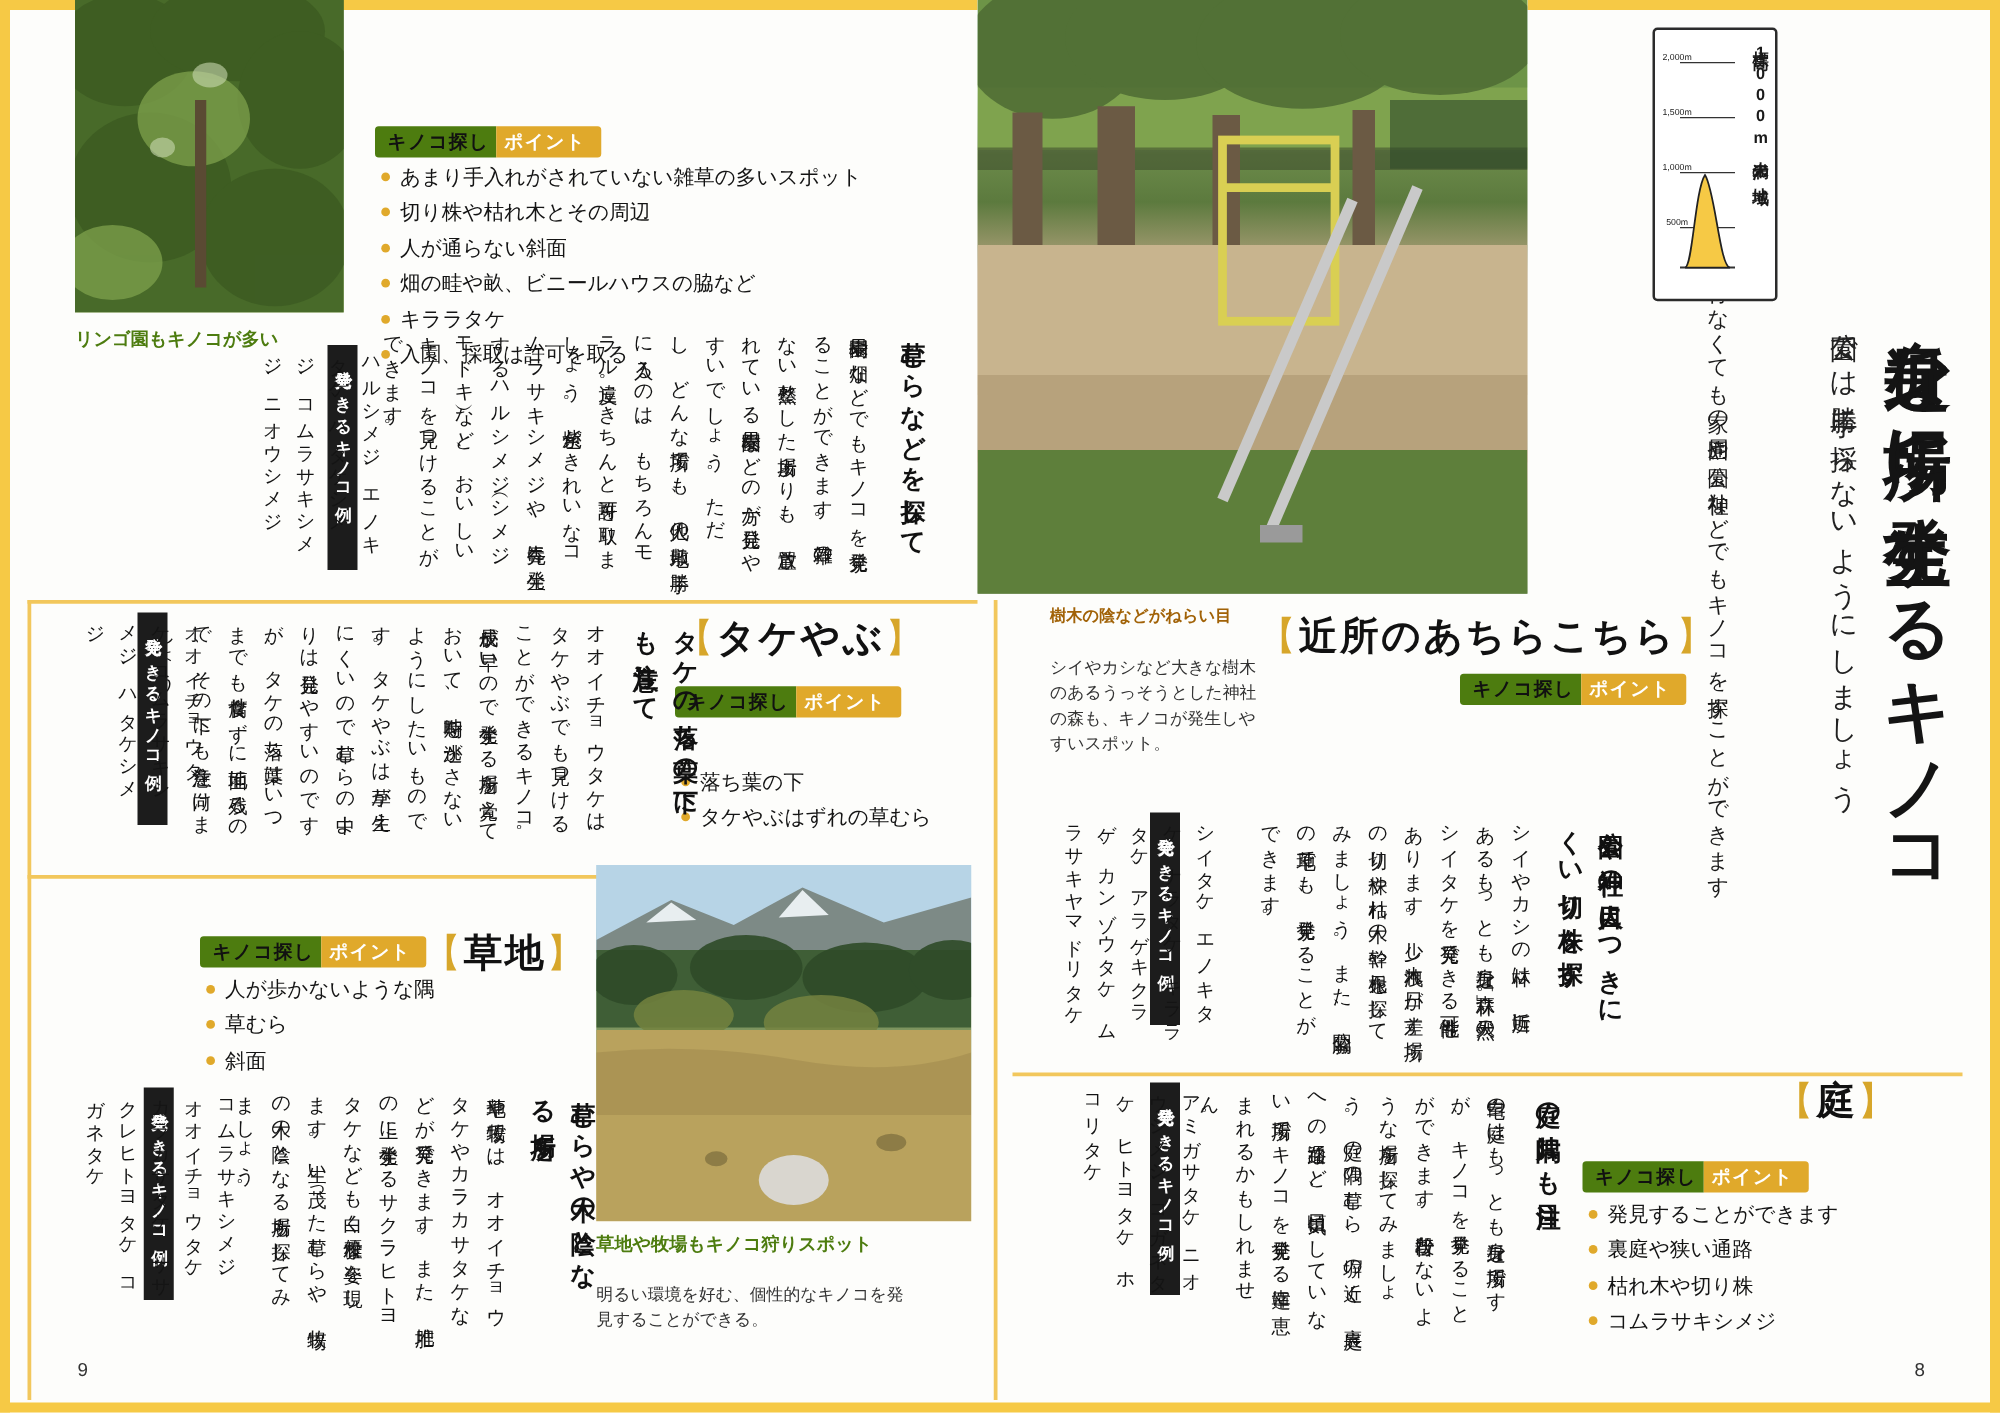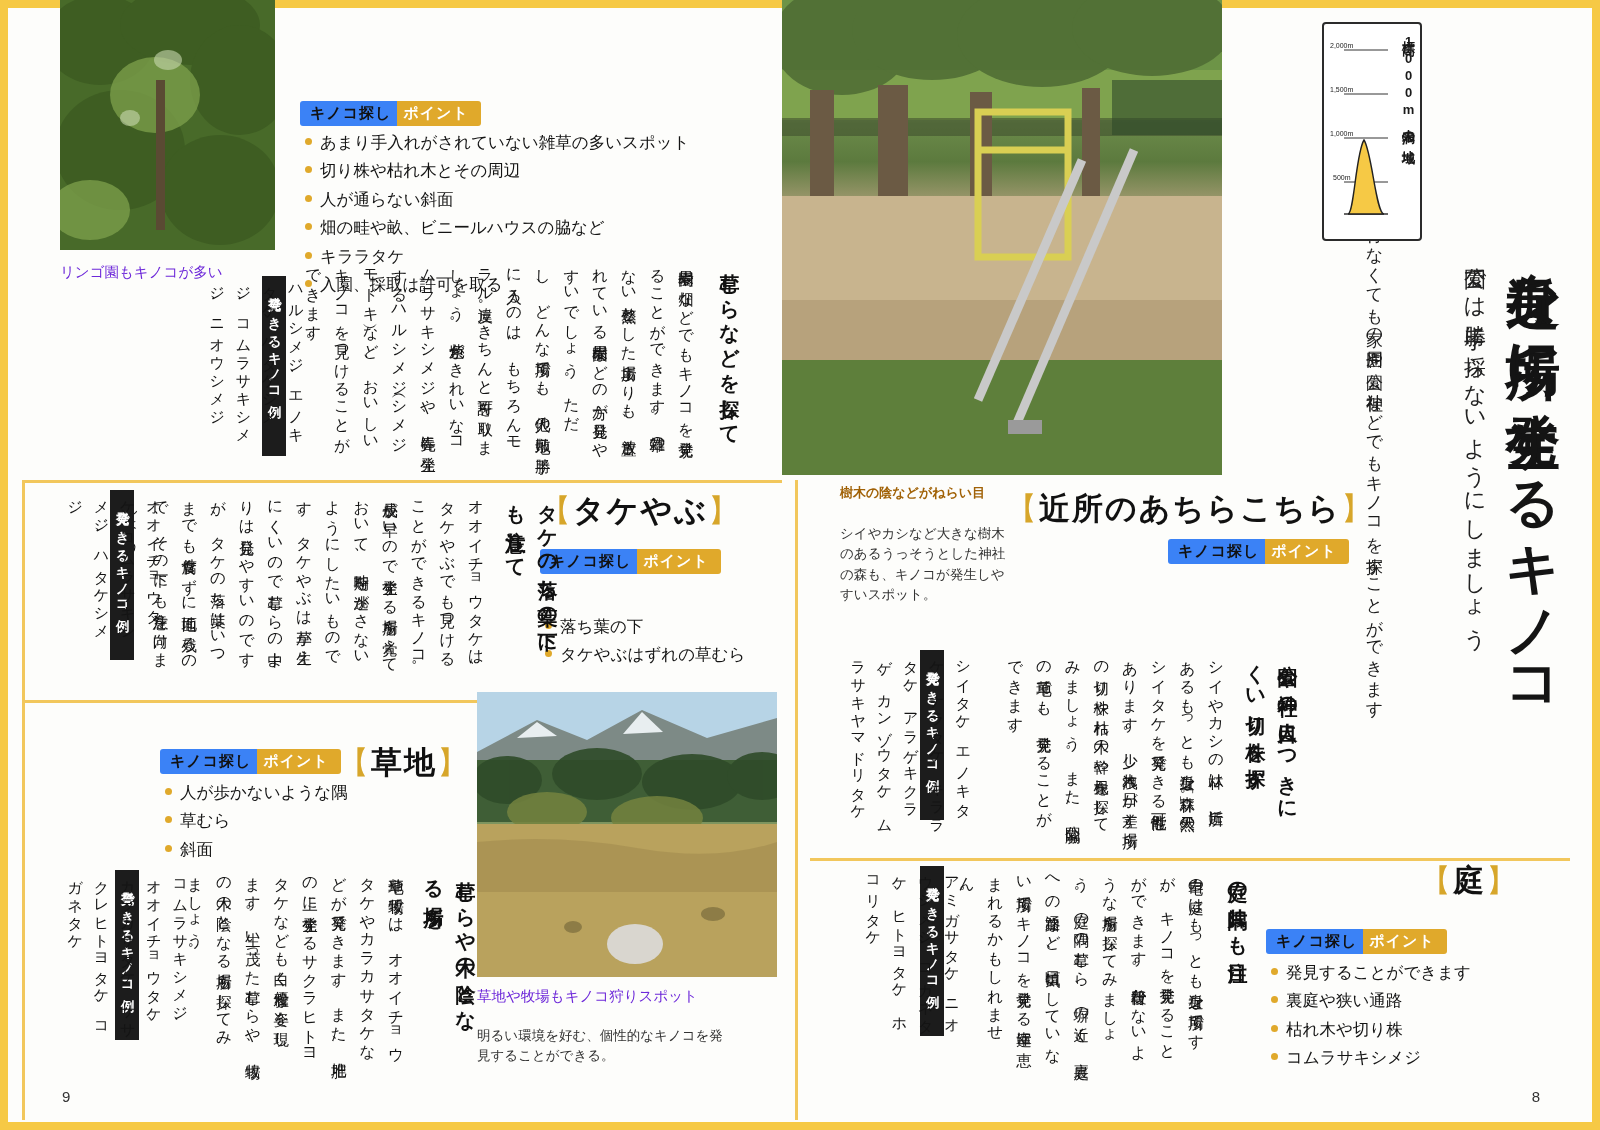--- a/index.html
+++ b/index.html
@@ -25,39 +25,39 @@
         border:2px solid #2b2b2b;border-radius:4px;background:#fff;}
   .elev .elabel{writing-mode:vertical-rl;text-orientation:upright;font-size:13px;
         letter-spacing:2px;position:absolute;right:4px;top:6px;line-height:1.3;font-weight:700;}
   .elev .chart{position:absolute;left:6px;top:8px;width:60px;height:198px;}
   .elev .chart svg{display:block;}
   
   .sec-head{position:absolute;font-size:31px;font-weight:700;letter-spacing:2px;color:#111;}
   .sec-head .br{color:#d7a62a;font-weight:400;}
   
   .pointbar{position:absolute;display:flex;align-items:center;height:26px;}
-  .pointbar .pb-a{background:#3b82f6;color:#111;font-size:15px;font-weight:700;
+  .pointbar .pb-a{background:#4d7c0f;color:#111;font-size:15px;font-weight:700;
         padding:3px 6px 3px 10px;border-radius:3px 0 0 3px;letter-spacing:1px;}
   .pointbar .pb-b{background:#e0a92b;color:#fff;font-size:15px;font-weight:700;
         padding:3px 12px 3px 6px;border-radius:0 3px 3px 0;letter-spacing:1px;}
   .bullets{position:absolute;font-size:16.5px;line-height:1.72;color:#141414;}
   .bullets div{position:relative;padding-left:17px;}
   .bullets div:before{content:"";position:absolute;left:2px;top:10px;width:7px;height:7px;
         border-radius:50%;background:#e0a92b;}
   
   .extab{position:absolute;background:#1c1c1c;color:#fff;writing-mode:vertical-rl;
         text-orientation:upright;font-size:13.5px;font-weight:700;letter-spacing:2px;
         padding:10px 4px;line-height:1.2;}
   .exlist{position:absolute;writing-mode:vertical-rl;text-orientation:upright;
         font-size:15px;line-height:1.75;letter-spacing:1px;color:#141414;}
   .body-v{position:absolute;writing-mode:vertical-rl;text-orientation:upright;
         font-size:15.5px;line-height:1.85;letter-spacing:1px;color:#141414;}
   .lead-v{position:absolute;writing-mode:vertical-rl;text-orientation:upright;
         font-size:20px;font-weight:700;line-height:1.6;letter-spacing:2px;color:#111;}
-  .cap-t{position:absolute;font-size:14.5px;font-weight:400;color:#6d28d9;line-height:1.45;}
+  .cap-t{position:absolute;font-size:14.5px;font-weight:700;color:#4d7c0f;line-height:1.45;}
   .cap-b{position:absolute;font-size:13.5px;color:#333;line-height:1.5;}
   .cap-t2{position:absolute;font-size:13px;font-weight:700;color:#a16207;line-height:1.45;}
   .photo{position:absolute;overflow:hidden;}
   .pg{position:absolute;font-size:15px;color:#333;}
 </style>
 </head>
 <body>
 
 <div class="page">
 

